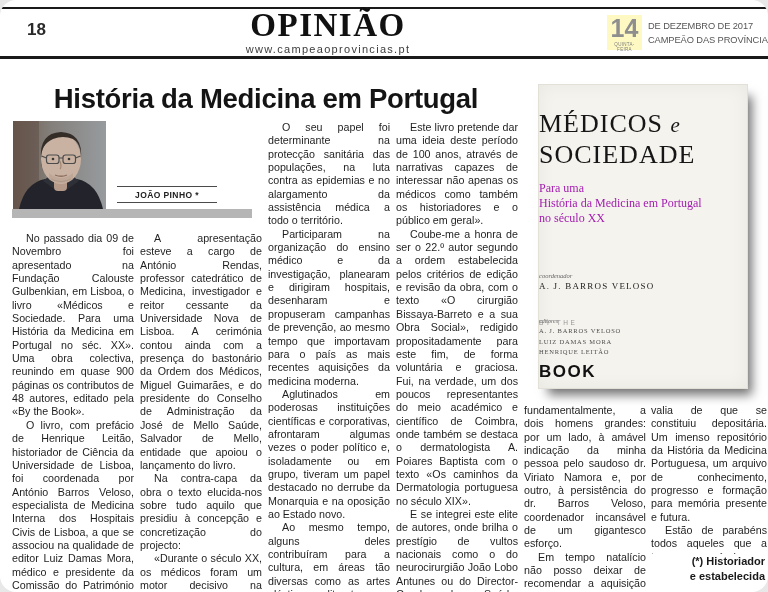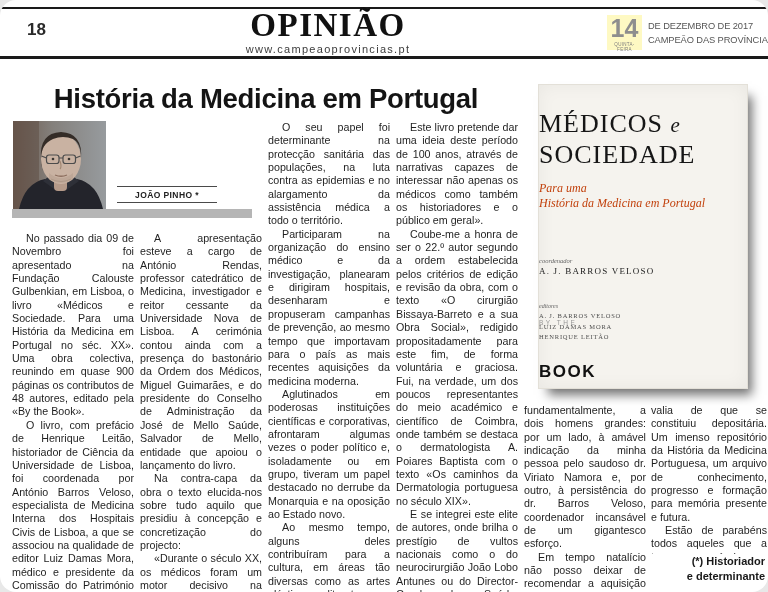--- a/index.html
+++ b/index.html
@@ -43,21 +43,21 @@
   #col4{left:396px;top:121px;height:472px;}
   #col5{left:524px;top:404px;height:188px;}
   #col6{left:651px;top:404px;width:116px;height:150px;}
 
   
   #book-cover{position:absolute;left:538px;top:84px;width:208px;height:303px;background:#f5f3ee;
       border:1px solid #e3e0d8;box-shadow:7px 9px 10px -3px rgba(0,0,0,.55), inset 0 0 18px rgba(0,0,0,.05);
       text-align:left;font-family:"Liberation Serif",serif;color:#161616;}
   .cover-title{margin-top:24px;font-size:26px;line-height:29px;letter-spacing:1px;}
   .cover-title .conj{font-style:italic;font-size:21px;}
-  .cover-sub{margin-top:12px;font-style:italic;font-size:12px;line-height:15px;color:#c2410c;}
+  .cover-sub{margin-top:12px;font-size:12px;line-height:15px;color:#a21caf;}
   .cover-coord-label{margin-top:46px;font-style:italic;font-size:6.5px;color:#666;}
   .cover-coord{margin-top:2px;font-size:9px;letter-spacing:1.2px;color:#222;}
   .cover-ed-label{margin-top:27px;font-style:italic;font-size:6px;color:#666;}
   .cover-editors{margin-top:2px;font-size:6.5px;line-height:10.5px;letter-spacing:.8px;color:#4e4e4e;}
   .cover-publisher{position:absolute;bottom:10px;left:0;width:100%;}
   .pub-top{font-family:"Liberation Sans",sans-serif;font-size:6.5px;letter-spacing:2.5px;color:#979797;}
   .pub-bottom{font-family:"Liberation Sans",sans-serif;font-size:17px;font-weight:bold;letter-spacing:1.5px;color:#111;line-height:12px;margin-top:40px;}
 
   
   #credit{position:absolute;left:620px;top:554px;width:145px;text-align:right;font-size:11px;font-weight:bold;line-height:14.5px;color:#191919;}
@@ -161,33 +161,34 @@
 
   <div id="book-cover">
     <div class="cover-title">
       <span>MÉDICOS</span>
       <span class="conj">e</span><br>
       <span>SOCIEDADE</span>
     </div>
     <div class="cover-sub">
       <div>Para uma</div>
       <div>História da Medicina em Portugal</div>
+      <div>no século XX</div>
     </div>
     <div class="cover-coord-label">coordenador</div>
     <div class="cover-coord">A. J. BARROS VELOSO</div>
     <div class="cover-ed-label">editores</div>
     <div class="cover-editors">
       <div>A. J. BARROS VELOSO</div>
       <div>LUIZ DAMAS MORA</div>
       <div>HENRIQUE LEITÃO</div>
     </div>
     <div class="cover-publisher">
       <div class="pub-top">BY THE</div>
       <div class="pub-bottom">BOOK</div>
     </div>
   </div>
 
   <div id="credit">
     <div>(*) Historiador</div>
-    <div>e determinante</div>
+    <div>e estabelecida</div>
   </div>
 
 </div>
 
 </body></html>

